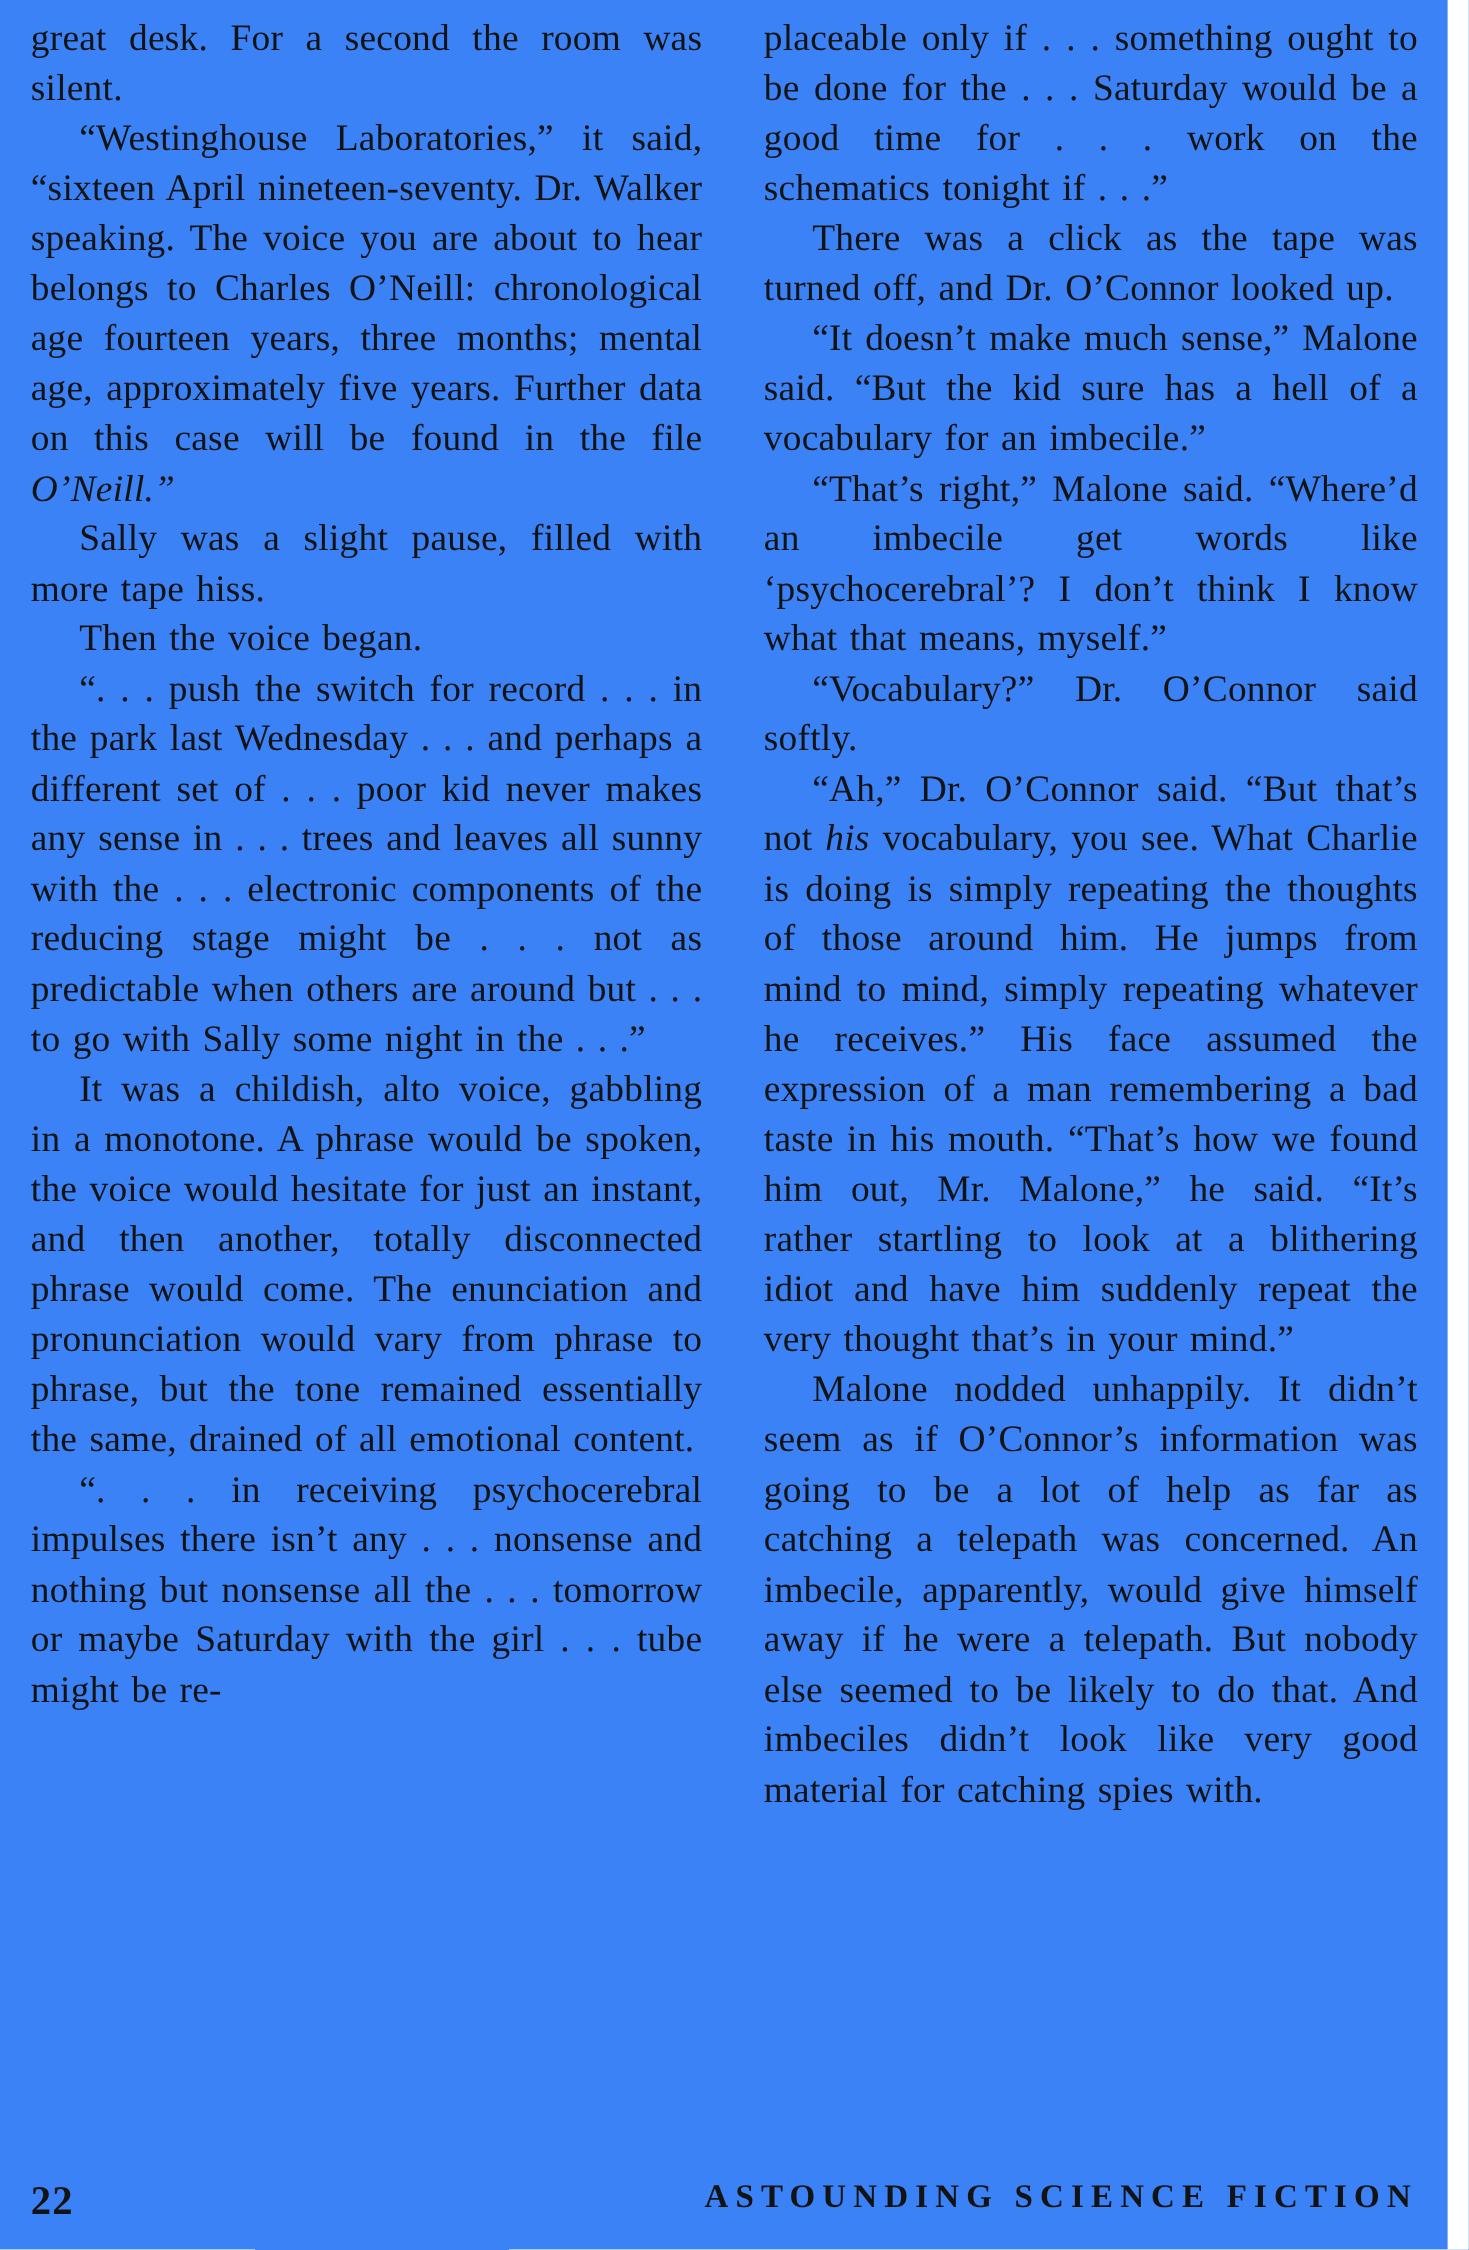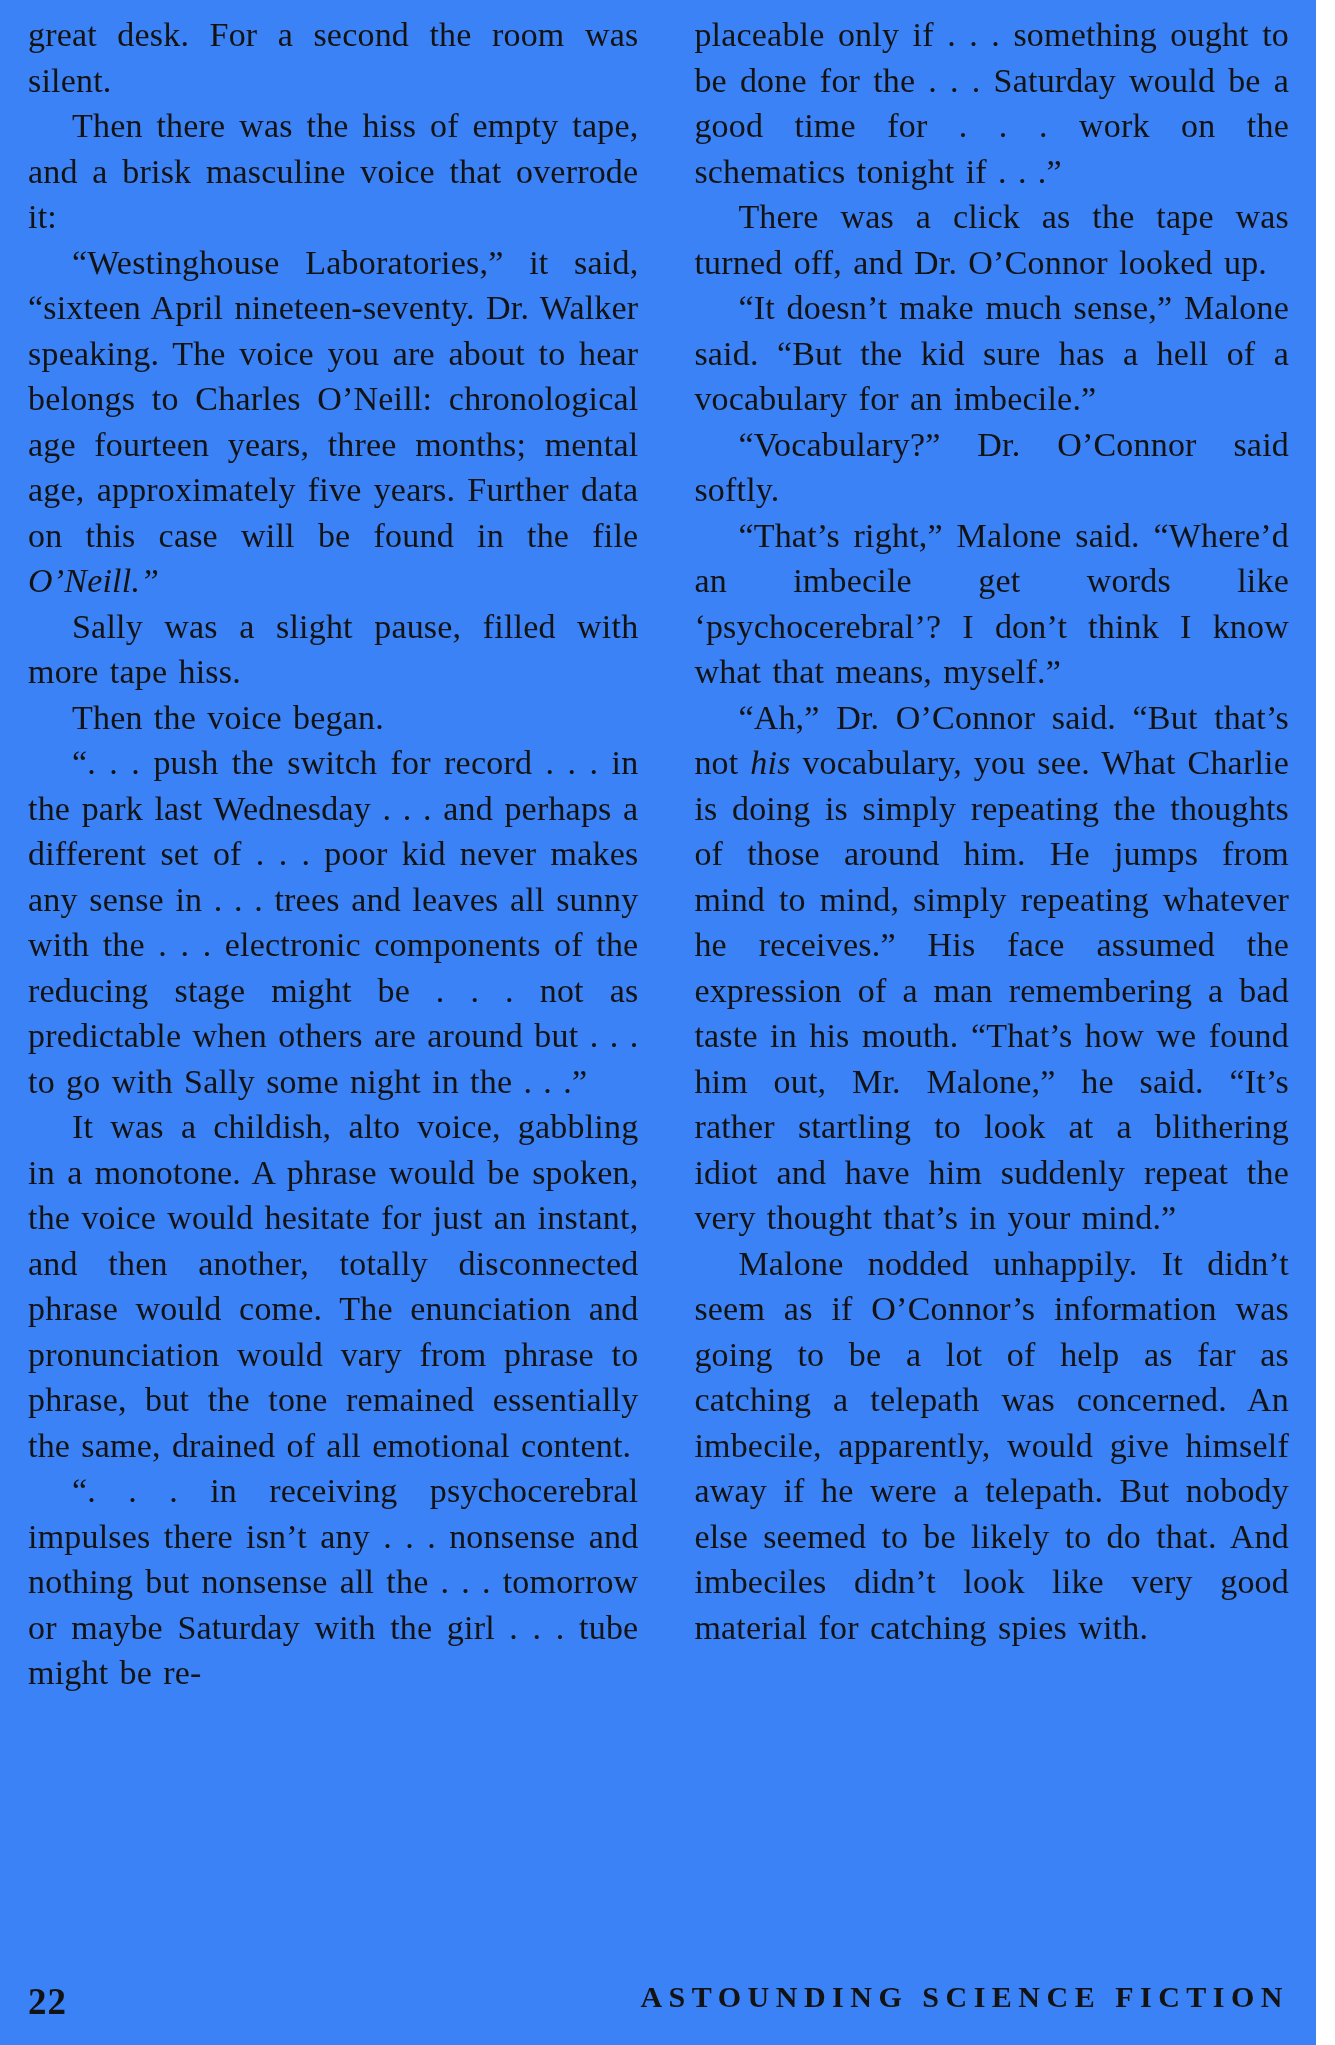--- a/index.html
+++ b/index.html
@@ -58,34 +58,33 @@
     margin-left: 48px;
   }
 </style>
 </head>
 <body>
 
 <div class="page">
   <div class="columns">
     <div class="column left" id="col-left">
         <p class=""><span>great desk. For a second the room was silent.</span></p>
-        <p class="indent"><span>Then there was the hiss of empty tape, and a brisk masculine voice that overrode it:</span></p>
         <p class="indent"><span>“Westinghouse Laboratories,” it said, “sixteen April nineteen-seventy. Dr. Walker speaking. The voice you are about to hear belongs to Charles O’Neill: chronological age fourteen years, three months; mental age, approximately five years. Further data on this case will be found in the file </span><span class="ital">O’Neill.”</span></p>
         <p class="indent"><span>Sally was a slight pause, filled with more tape hiss.</span></p>
         <p class="indent"><span>Then the voice began.</span></p>
         <p class="indent"><span>“. . . push the switch for record . . . in the park last Wednesday . . . and perhaps a different set of . . . poor kid never makes any sense in . . . trees and leaves all sunny with the . . . electronic components of the reducing stage might be . . . not as predictable when others are around but . . . to go with Sally some night in the . . .”</span></p>
         <p class="indent"><span>It was a childish, alto voice, gabbling in a monotone. A phrase would be spoken, the voice would hesitate for just an instant, and then another, totally disconnected phrase would come. The enunciation and pronunciation would vary from phrase to phrase, but the tone remained essentially the same, drained of all emotional content.</span></p>
         <p class="indent"><span>“. . . in receiving psychocerebral impulses there isn’t any . . . nonsense and nothing but nonsense all the . . . tomorrow or maybe Saturday with the girl . . . tube might be re-</span></p>
       </div>
     <div class="column right" id="col-right">
         <p class=""><span>placeable only if . . . something ought to be done for the . . . Saturday would be a good time for . . . work on the schematics tonight if . . .”</span></p>
         <p class="indent"><span>There was a click as the tape was turned off, and Dr. O’Connor looked up.</span></p>
         <p class="indent"><span>“It doesn’t make much sense,” Malone said. “But the kid sure has a hell of a vocabulary for an imbecile.”</span></p>
+        <p class="indent"><span>“That’s right,” Malone said. “Where’d an imbecile get words like ‘psychocerebral’? I don’t think I know what that means, myself.”</span></p>
         <p class="indent"><span>“Vocabulary?” Dr. O’Connor said softly.</span></p>
-        <p class="indent"><span>“That’s right,” Malone said. “Where’d an imbecile get words like ‘psychocerebral’? I don’t think I know what that means, myself.”</span></p>
         <p class="indent"><span>“Ah,” Dr. O’Connor said. “But that’s not </span><span class="ital">his</span><span> vocabulary, you see. What Charlie is doing is simply repeating the thoughts of those around him. He jumps from mind to mind, simply repeating whatever he receives.” His face assumed the expression of a man remembering a bad taste in his mouth. “That’s how we found him out, Mr. Malone,” he said. “It’s rather startling to look at a blithering idiot and have him suddenly repeat the very thought that’s in your mind.”</span></p>
         <p class="indent"><span>Malone nodded unhappily. It didn’t seem as if O’Connor’s information was going to be a lot of help as far as catching a telepath was concerned. An imbecile, apparently, would give himself away if he were a telepath. But nobody else seemed to be likely to do that. And imbeciles didn’t look like very good material for catching spies with.</span></p>
       </div>
   </div>
   <div class="footer">
     <span class="pagenum">22</span>
     <span class="running-title">ASTOUNDING SCIENCE FICTION</span>
   </div>
 </div>
 

